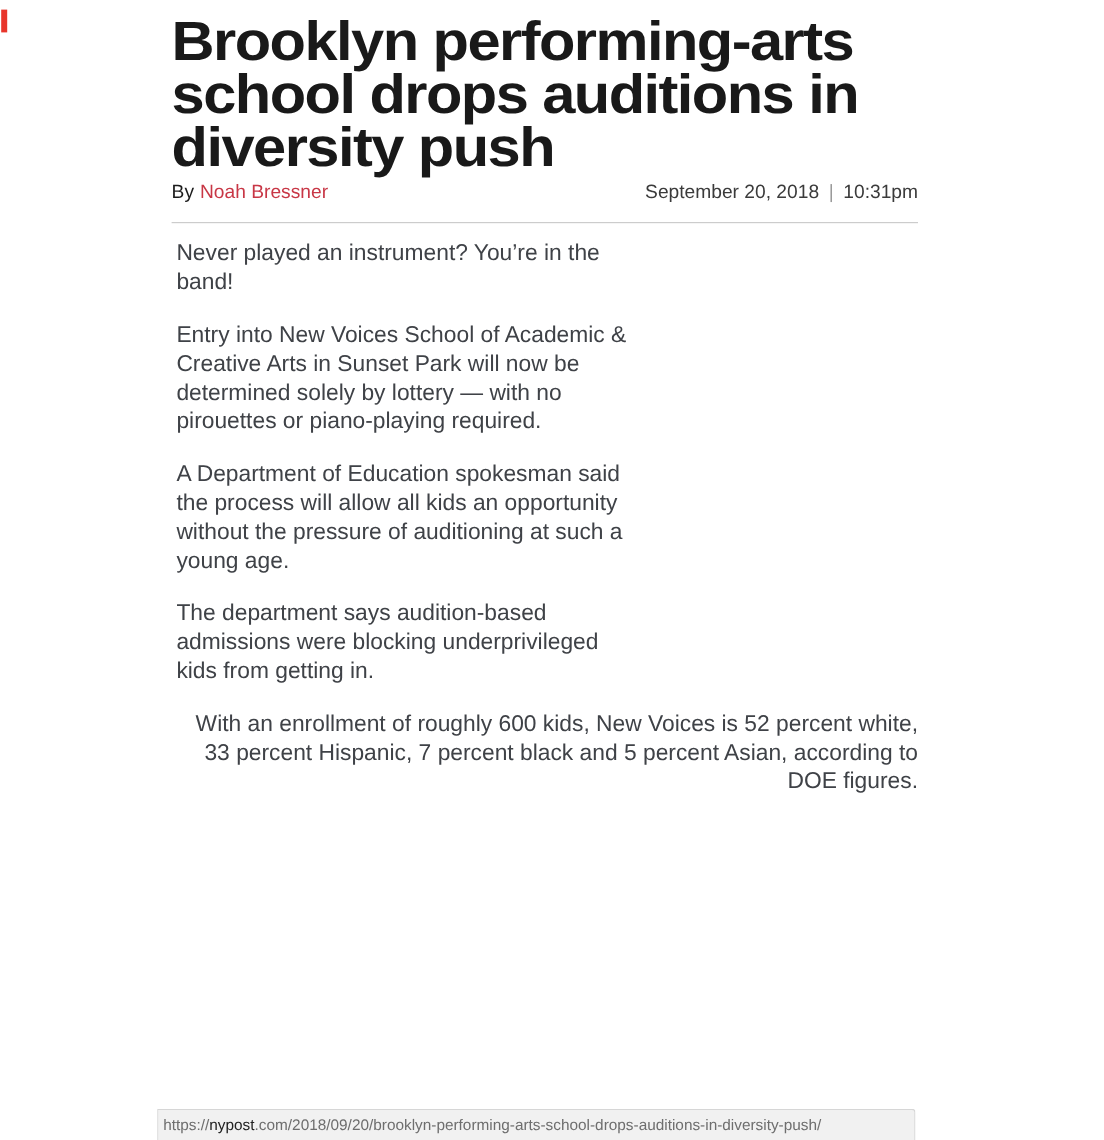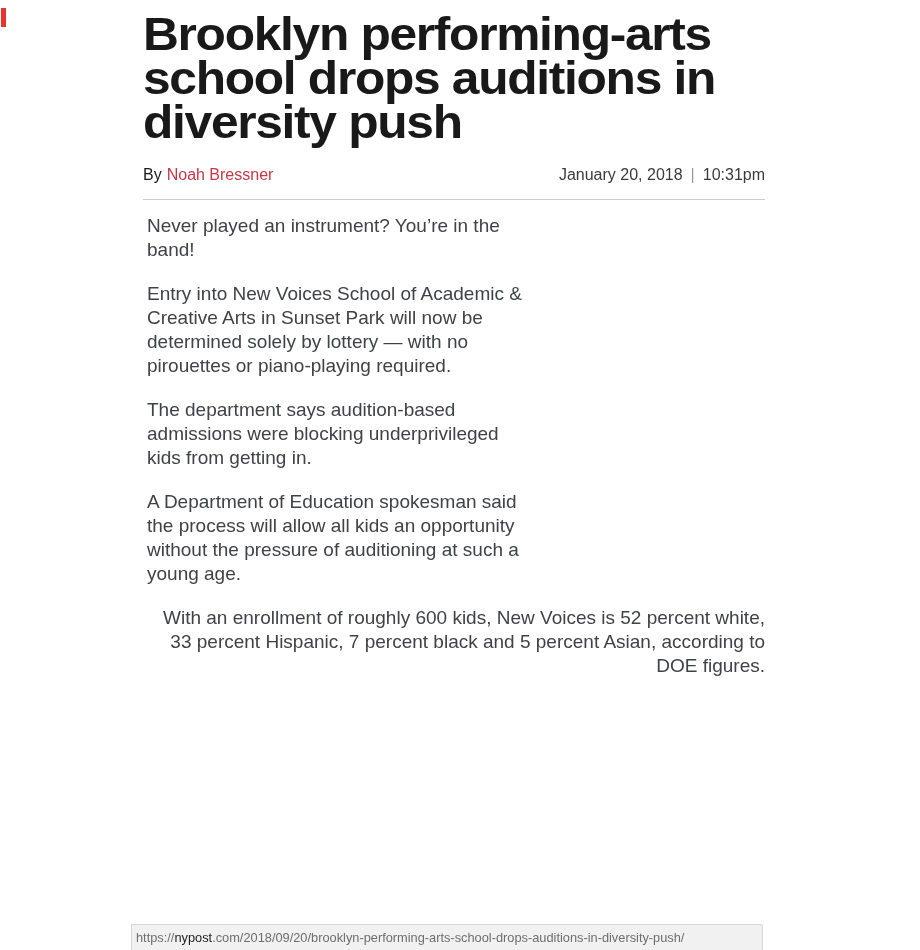--- a/index.html
+++ b/index.html
@@ -17,21 +17,21 @@
   h1.headline {
     margin:12px 0 0 0; padding:0;
     font-size:46px; line-height:44px; font-weight:800;
     letter-spacing:-1.2px; color:#191919;
   }
   .headline-line {
     display:block; white-space:nowrap;
     transform:scaleX(1.08); transform-origin:0 50%;
   }
   .meta-row {
-    margin-top:22px;
+    margin-top:8px;
     display:flex; justify-content:space-between; align-items:baseline;
     font-size:16px; color:#1c1c1c;
   }
   .byline .by-prefix { margin-right:5px; }
   .author-link { color:#c83746; text-decoration:none; cursor:pointer; }
   .dateline { color:#3b3b3b; }
   .date-sep { color:#9a9a9a; padding:0 8px; font-weight:300; }
   .rule {
     border:none; border-top:1px solid #cccccc;
     margin:15px 0 0 0; height:0;
@@ -66,31 +66,31 @@
       <span class="headline-line">Brooklyn performing-arts</span>
       <span class="headline-line">school drops auditions in</span>
       <span class="headline-line">diversity push</span>
     </h1>
 
     <div class="meta-row">
       <div class="byline">
         <span class="by-prefix">By</span><a class="author-link">Noah Bressner</a>
       </div>
       <div class="dateline">
-        <span>January 20, 2018</span><span class="date-sep">|</span><span>10:31pm</span>
+        <span>September 20, 2018</span><span class="date-sep">|</span><span>10:31pm</span>
       </div>
     </div>
 
     <hr class="rule">
 
     <div class="article-body">
         <p class="narrow"><span>Never played an instrument? You’re in the band!</span></p>
         <p class="narrow"><span>Entry into New Voices School of Academic &amp; Creative Arts in Sunset Park will now be determined solely by lottery — with no pirouettes or piano-playing required.</span></p>
+        <p class="narrow"><span>A Department of Education spokesman said the process will allow all kids an opportunity without the pressure of auditioning at such a young age.</span></p>
         <p class="narrow"><span>The department says audition-based admissions were blocking underprivileged kids from getting in.</span></p>
-        <p class="narrow"><span>A Department of Education spokesman said the process will allow all kids an opportunity without the pressure of auditioning at such a young age.</span></p>
         <p class="wide"><span>With an enrollment of roughly 600 kids, New Voices is 52 percent white, 33 percent Hispanic, 7 percent black and 5 percent Asian, according to DOE figures.</span></p>
       </div>
 
   </div>
 
   <div class="status-bar"><span class="url-prefix">https://</span><span class="url-domain">nypost</span><span class="url-path">.com/2018/09/20/brooklyn-performing-arts-school-drops-auditions-in-diversity-push/</span></div>
 
 </div>
 
 </body></html>

